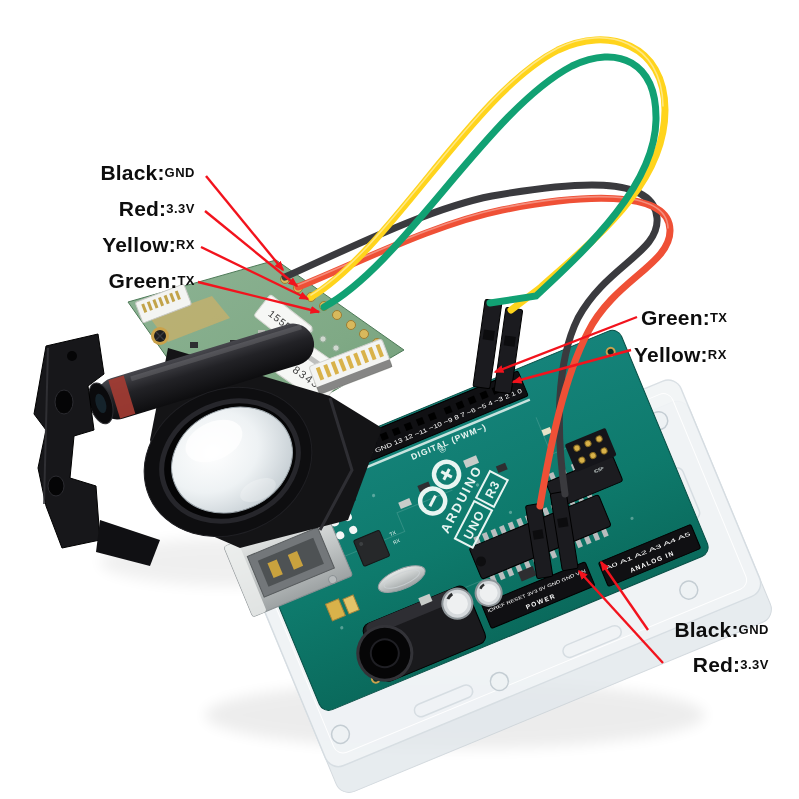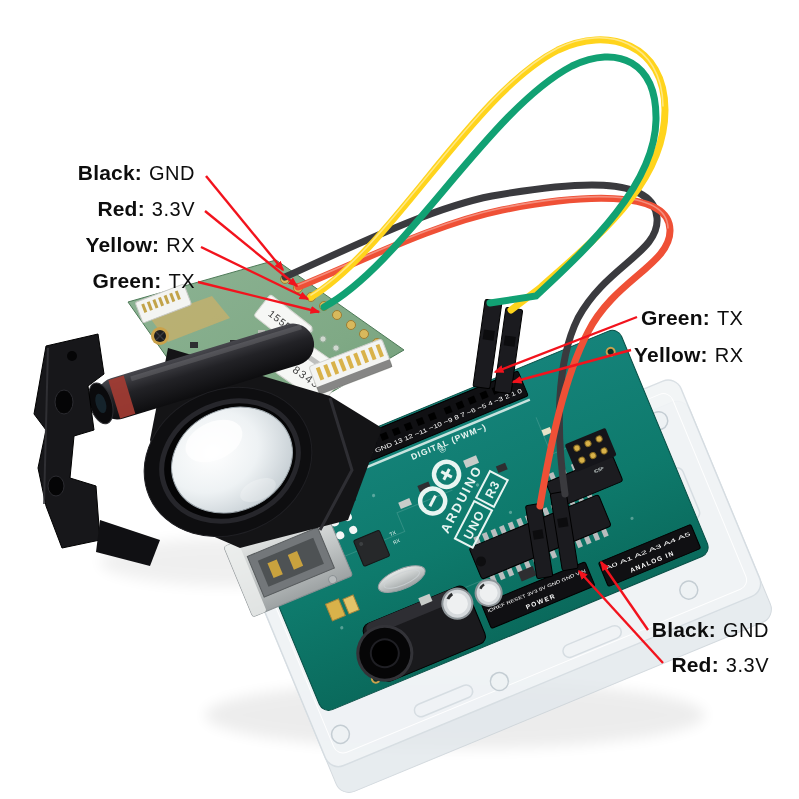--- a/index.html
+++ b/index.html
@@ -5,21 +5,21 @@
   html,body{margin:0;padding:0;background:#ffffff;}
   #stage{position:relative;width:799px;height:799px;background:#ffffff;overflow:hidden;
          font-family:"Liberation Sans","DejaVu Sans",sans-serif;}
   #scene{position:absolute;left:0;top:0;}
   .callout{position:absolute;white-space:nowrap;color:#0d0d0d;line-height:1;}
   .callout .row{height:25px;display:flex;align-items:center;}
   .col-left{text-align:right;display:flex;flex-direction:column;gap:11px;align-items:flex-end;}
   .col-right{display:flex;flex-direction:column;gap:12px;align-items:flex-start;}
   .col-power{display:flex;flex-direction:column;gap:10px;align-items:flex-end;}
   .cname{font-weight:700;font-size:21px;letter-spacing:.2px;}
-  .cval{font-weight:400;font-size:20px;margin-left:7px;letter-spacing:.5px;}
+  .cval{font-weight:700;font-size:13px;letter-spacing:.5px;}
 </style>
 </head>
 <body>
 
 <div id="stage">
 
 <svg id="scene" width="799" height="799" viewBox="0 0 799 799">
   <defs>
     <marker id="arr" markerWidth="11" markerHeight="9" refX="8.5" refY="4" orient="auto" markerUnits="userSpaceOnUse">
       <path d="M0,0 L10,4 L0,8 Z" fill="#f2131d"></path>

